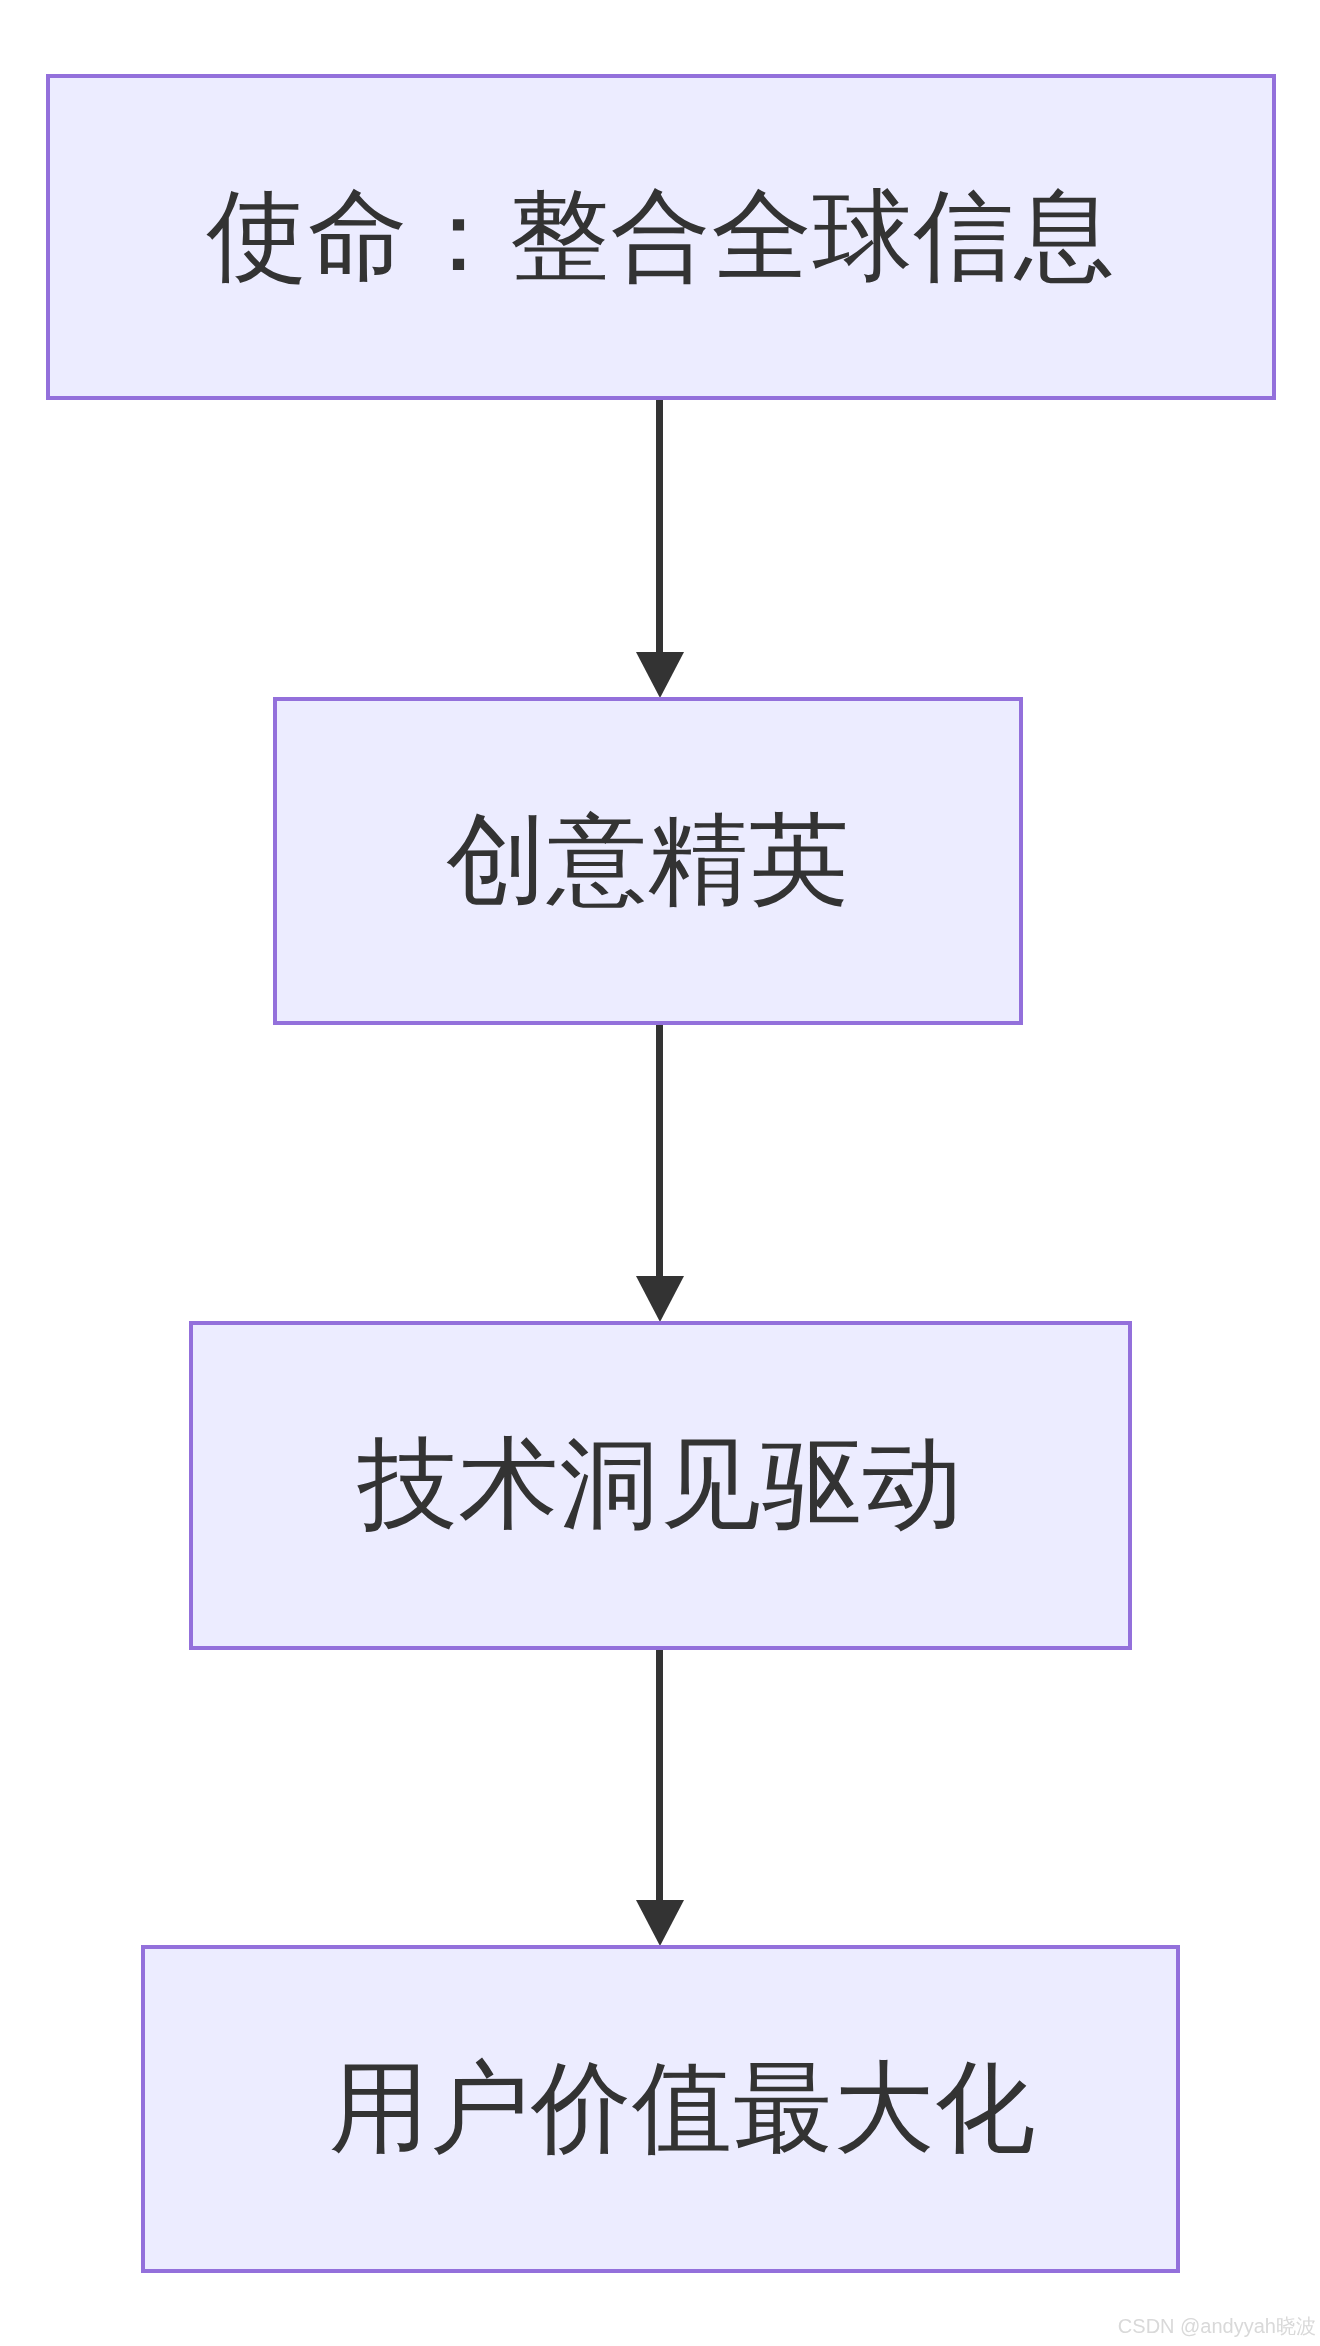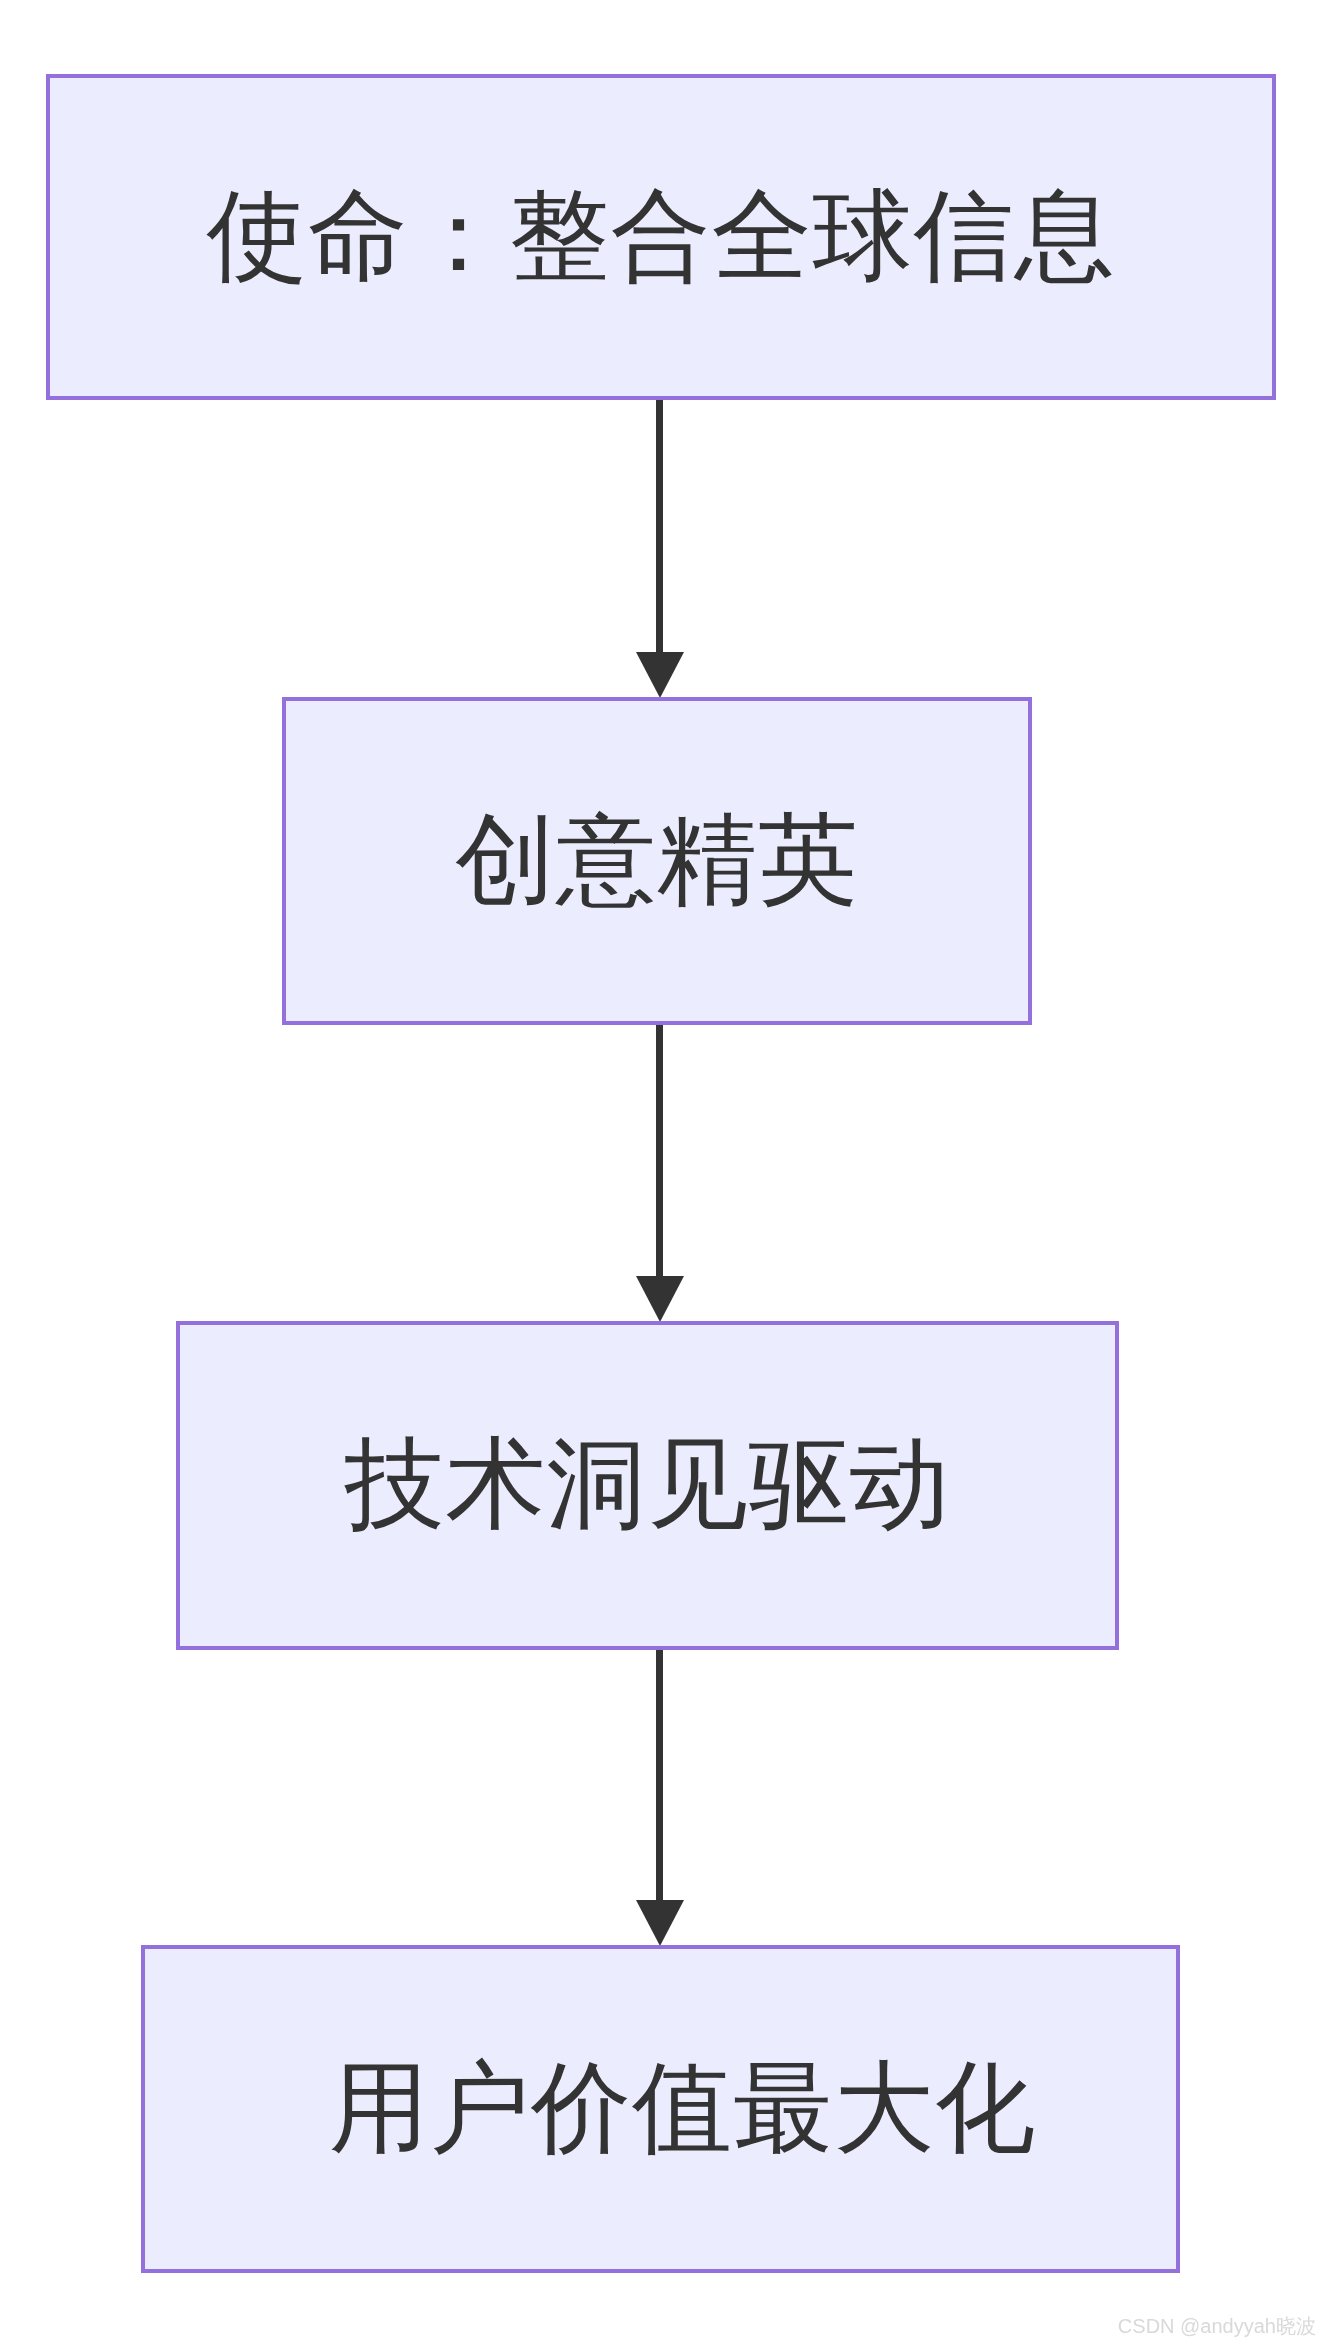--- a/index.html
+++ b/index.html
@@ -24,22 +24,22 @@
     display: flex;
     align-items: center;
     justify-content: center;
     font-size: 100px;
     font-weight: 500;
     letter-spacing: 1px;
     white-space: nowrap;
     text-align: center;
   }
   .node-1 { left: 46px;  top: 74px;   width: 1230px; height: 326px; }
-  .node-2 { left: 282px; top: 697px;  width: 750px;  height: 328px; }
-  .node-3 { left: 176px; top: 1321px; width: 943px;  height: 329px; text-align: right; }
+  .node-2 { left: 273px; top: 697px;  width: 750px;  height: 328px; }
+  .node-3 { left: 189px; top: 1321px; width: 943px;  height: 329px; text-align: right; }
   .node-4 { left: 141px; top: 1945px; width: 1039px; height: 328px; padding-left: 44px; }
 
   .arrow { position: absolute; }
   .arrow-stem {
     position: absolute;
     left: 656px;
     width: 7px;
     background: #333333;
   }
   .arrow-head {

